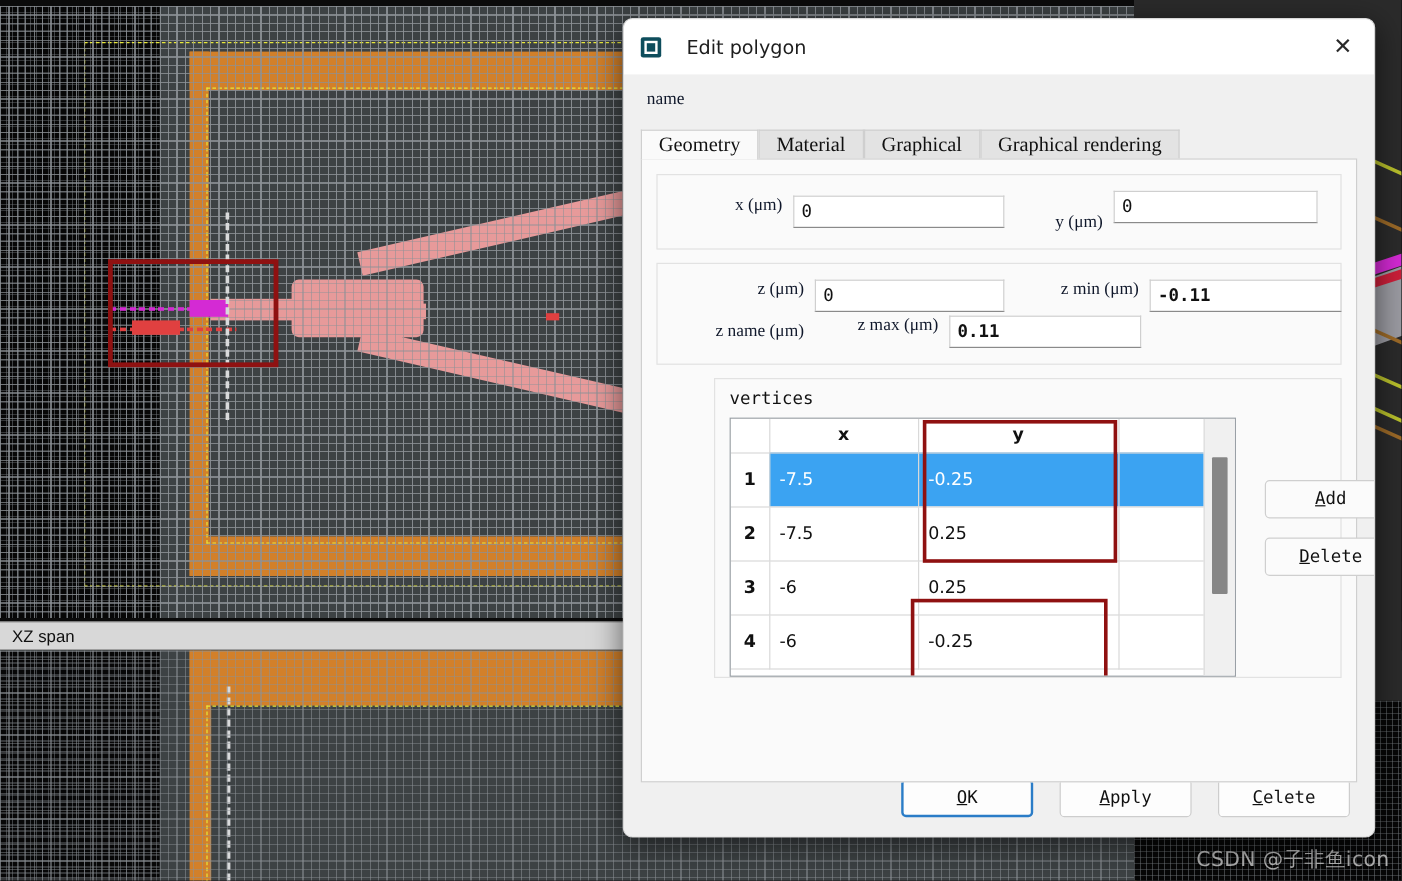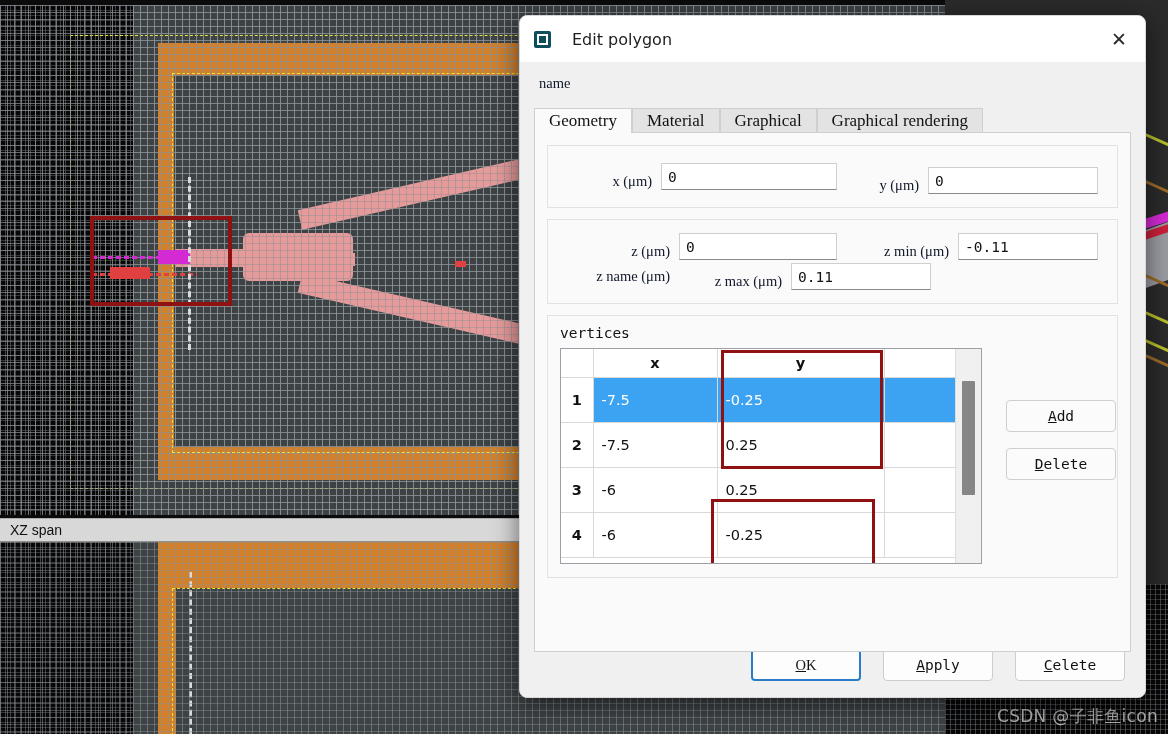--- a/index.html
+++ b/index.html
@@ -112,37 +112,37 @@
     white-space:nowrap;line-height:17px;
   }
   .tab.active{background:#fafafa;border-color:#cfcfcf;position:relative;z-index:2;}
   .tabpanel{
     background:#fafafa;border:1px solid #cfcfcf;margin-top:-1px;
     padding:12px 12px 14px;box-sizing:border-box;min-height:520px;position:relative;z-index:1;
   }
 
   .group{border:1px solid #e2e2e2;background:#fafafa;padding:10px 12px;box-sizing:border-box;margin-bottom:11px;}
   .frow{display:flex;align-items:center;margin:3px 0;}
-  .fcell{display:flex;align-items:flex-end;}
+  .fcell{display:flex;align-items:flex-start;}
   .fcell .lbl{text-align:right;}
   .inp{margin-left:9px;}
 
   .g1 .fcell:first-child .lbl{width:92px;}
   .g1 .fcell:first-child .inp{width:176px;}
   .g1 .fcell:last-child{margin-left:22px;}
   .g1 .fcell:last-child .lbl{width:60px;margin-top:18px;}
   .g1 .fcell:last-child .inp{width:170px;}
 
   .g2 .c-left .lbl{width:110px;}
   .g2 .c-left .inp{width:158px;}
   .g2 .c-right{margin-left:22px;}
   .g2 .c-right .lbl{width:90px;}
-  .g2 .c-right .inp{width:140px;}
-
-  .vert-group{border:1px solid #e2e2e2;background:#fafafa;padding:9px 12px 13px;box-sizing:border-box;}
+  .g2 .c-right .inp{width:160px;font-weight:bold;}
+
+  .vert-group{border:1px solid #e2e2e2;background:#fafafa;padding:9px 12px 0;box-sizing:border-box;margin-left:48px;}
   .vert-title{font-family:"DejaVu Sans Mono", monospace;font-size:14.5px;color:#111;margin-bottom:7px;}
   .vert-body{display:flex;align-items:flex-start;}
 
   .tablewrap{
     position:relative;width:422px;height:216px;border:1px solid #9aa0a6;
     background:#fff;box-sizing:border-box;overflow:hidden;flex:0 0 auto;
   }
   table.vt{border-collapse:collapse;width:405px;table-layout:fixed;}
   table.vt th,table.vt td{
     border-right:1px solid #d9d9d9;border-bottom:1px solid #d9d9d9;
@@ -182,21 +182,21 @@
 
   .footer{
     position:absolute;left:0;right:0;bottom:0;height:64px;background:#f0f0f0;
     display:flex;align-items:center;justify-content:flex-end;gap:22px;padding-right:20px;box-sizing:border-box;
   }
   .fbtn{
     font-family:"DejaVu Sans Mono", monospace;font-size:14.5px;color:#101010;
     background:#fdfdfd;border:1px solid #cdcdcd;border-radius:4px;
     height:32px;width:110px;cursor:pointer;display:flex;align-items:center;justify-content:center;
   }
-  .fbtn.default{border:2px solid #2a7cc7;font-family:Liberation Serif, serif;}
+  .fbtn.default{border:2px solid #2a7cc7;}
 </style>
 </head>
 <body>
 
 <div class="app">
 
   <div class="viewport">
 
     <div class="xy-view">
       <div class="xy-inner">

